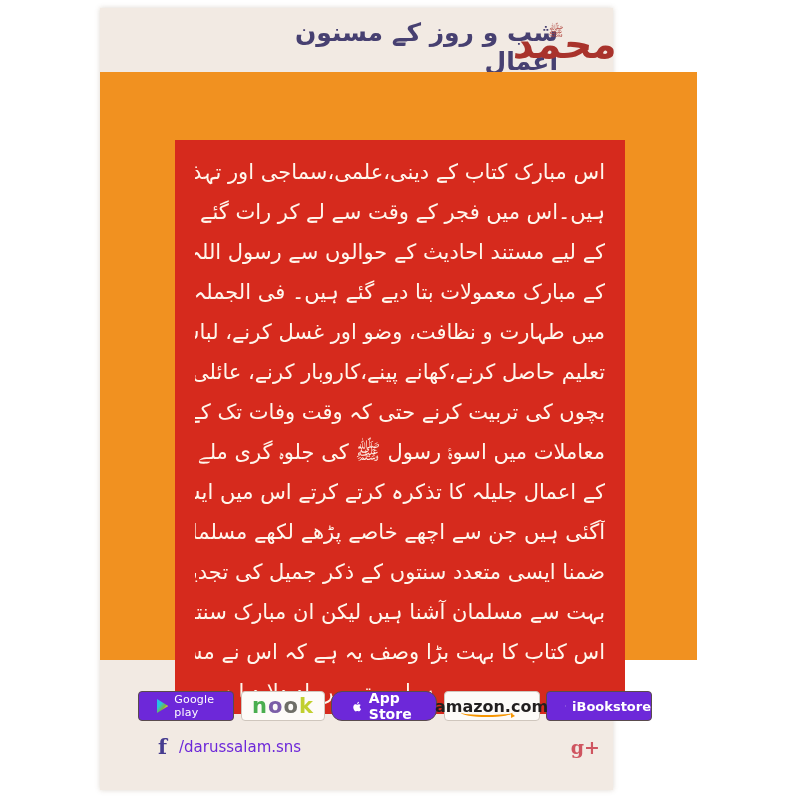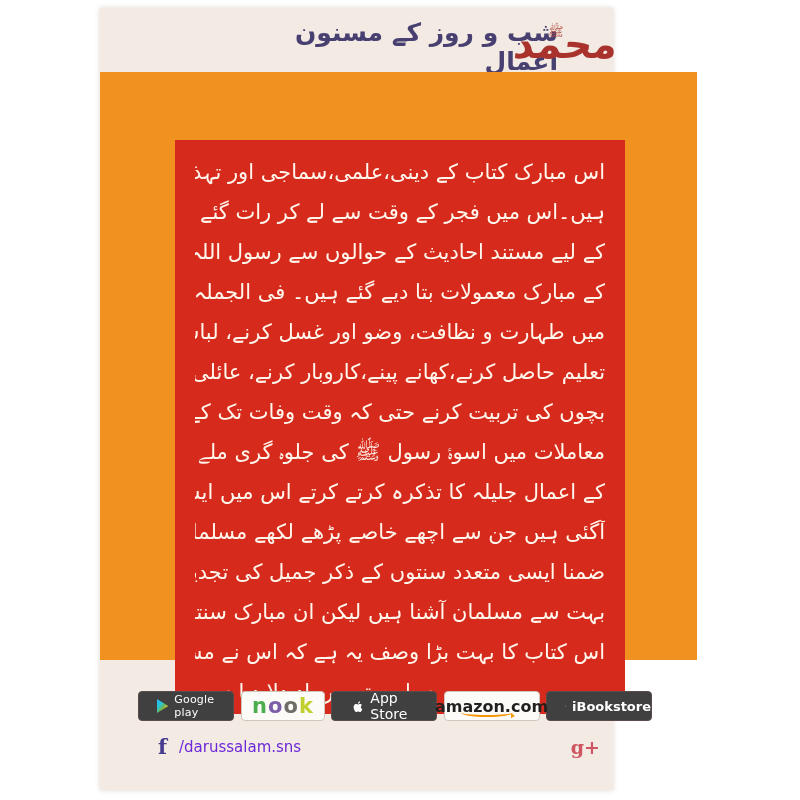--- a/index.html
+++ b/index.html
@@ -26,29 +26,29 @@
   .u-line{height:40px;line-height:40px;font-size:21px;color:#fff6ec;
           direction:rtl;text-align:justify;text-align-last:justify;
           white-space:nowrap;overflow:hidden;}
   .u-line.last{text-align-last:left;}
 
   
   .badges{position:absolute;left:38px;top:683px;width:514px;height:30px;
           display:flex;justify-content:space-between;align-items:center;}
   .badge{height:30px;border-radius:4px;display:flex;align-items:center;
          justify-content:center;gap:6px;box-sizing:border-box;}
-  .badge.dark{background:#404040;color:#fff;border:1px solid #5a4b4d;padding-left:18px;}
+  .badge.dark{background:#6d28d9;color:#fff;border:1px solid #5a4b4d;padding-left:18px;}
   .badge.light{background:#fdfbf8;border:1px solid #cfc6bd;}
   .b-gp{width:96px;font-size:11px;letter-spacing:.2px;}
   .play-tri{width:13px;height:14px;display:inline-block;
             clip-path:polygon(0 0,0 100%,100% 50%);
             background:linear-gradient(130deg,#29b6f6 0%,#26c6da 35%,#7cb342 60%,#fdd835 78%,#e53935 100%);}
   .b-nook{width:84px;font-size:21px;font-weight:bold;gap:1px;}
   .nk1{color:#4aae4f;} .nk2{color:#7b5ea7;} .nk3{color:#6e6e67;} .nk4{color:#c1cf2f;}
-  .b-as{width:106px;font-size:14px;font-weight:normal;}
+  .b-as{width:106px;font-size:14px;font-weight:bold;border-radius:11px;}
   .b-az{width:96px;position:relative;font-size:16px;font-weight:bold;color:#221f1f;align-items:center;}
   .smile{position:absolute;left:16px;bottom:3px;width:52px;height:7px;
          border-bottom:2px solid #f79500;border-radius:0 0 55% 55%;}
   .smile::after{content:"";position:absolute;right:-2px;bottom:-3px;width:0;height:0;
          border-left:4px solid #f79500;border-top:3px solid transparent;border-bottom:2px solid transparent;}
   .b-ib{width:106px;font-size:13px;font-weight:bold;}
   .icon-svg{display:inline-block;}
 
   
   .social{position:absolute;left:58px;top:727px;width:442px;height:24px;

